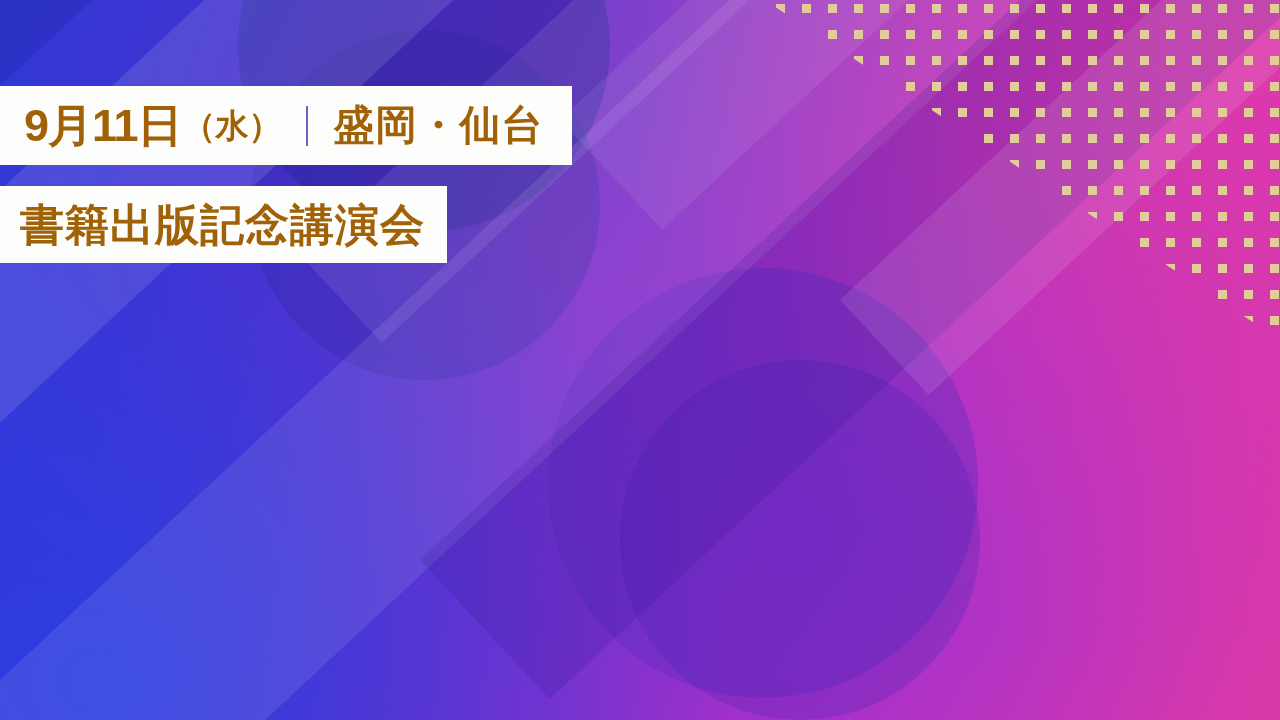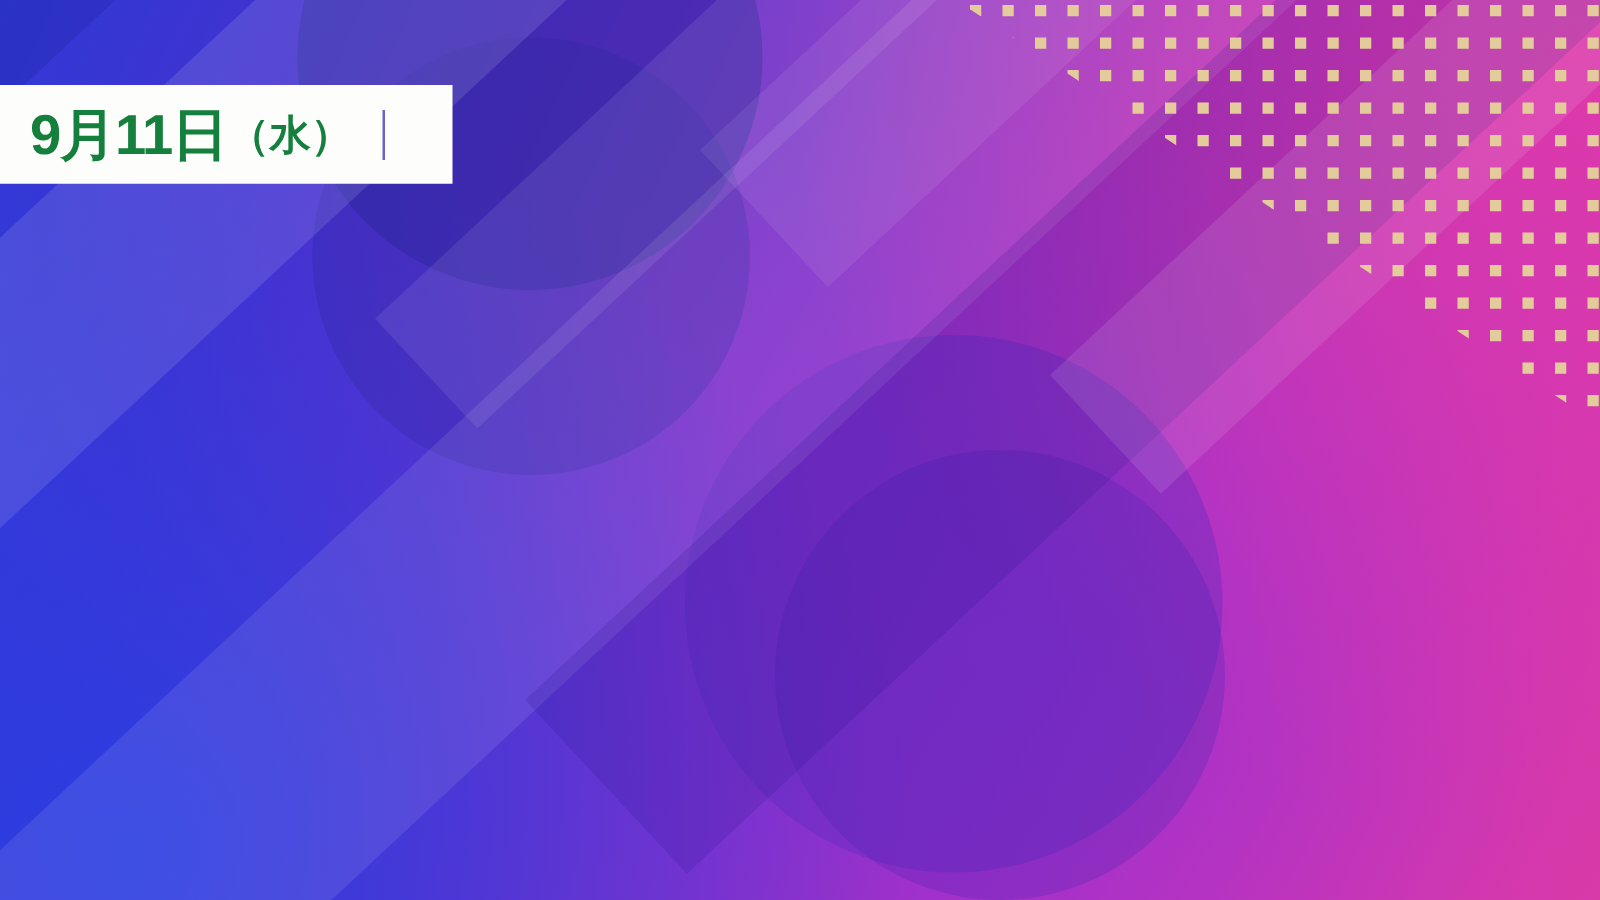--- a/index.html
+++ b/index.html
@@ -102,22 +102,23 @@
     position: absolute;
     inset: 0;
   }
 
   .banner {
     position: absolute;
     left: 0;
     background: #fdfdfb;
     display: flex;
     align-items: center;
-    color: #15803d;
+    color: #a16207;
     white-space: nowrap;
+    margin-top: 18px;
   }
   .banner-date {
     top: 68px;
     height: 79px;
     padding-left: 24px;
     padding-right: 28px;
   }
   .banner-date .date-main {
     font-size: 45px;
     font-weight: 700;
@@ -495,18 +496,22 @@
         <span class="dot" style="left:550px;top:316px;background:#e3cb9b;"></span>
       </div>
   </div>
 
   <div class="content">
 
     <div class="banner banner-date">
       <span class="date-main">9月11日</span>
       <span class="date-sub">（水）</span>
       <span class="divider"></span>
+      <span class="venue">盛岡・仙台</span>
     </div>
 
+    <div class="banner banner-event">
+      <span class="event-label">書籍出版記念講演会</span>
+    </div>
 
 
   </div>
 </div>
 
 </body></html>

